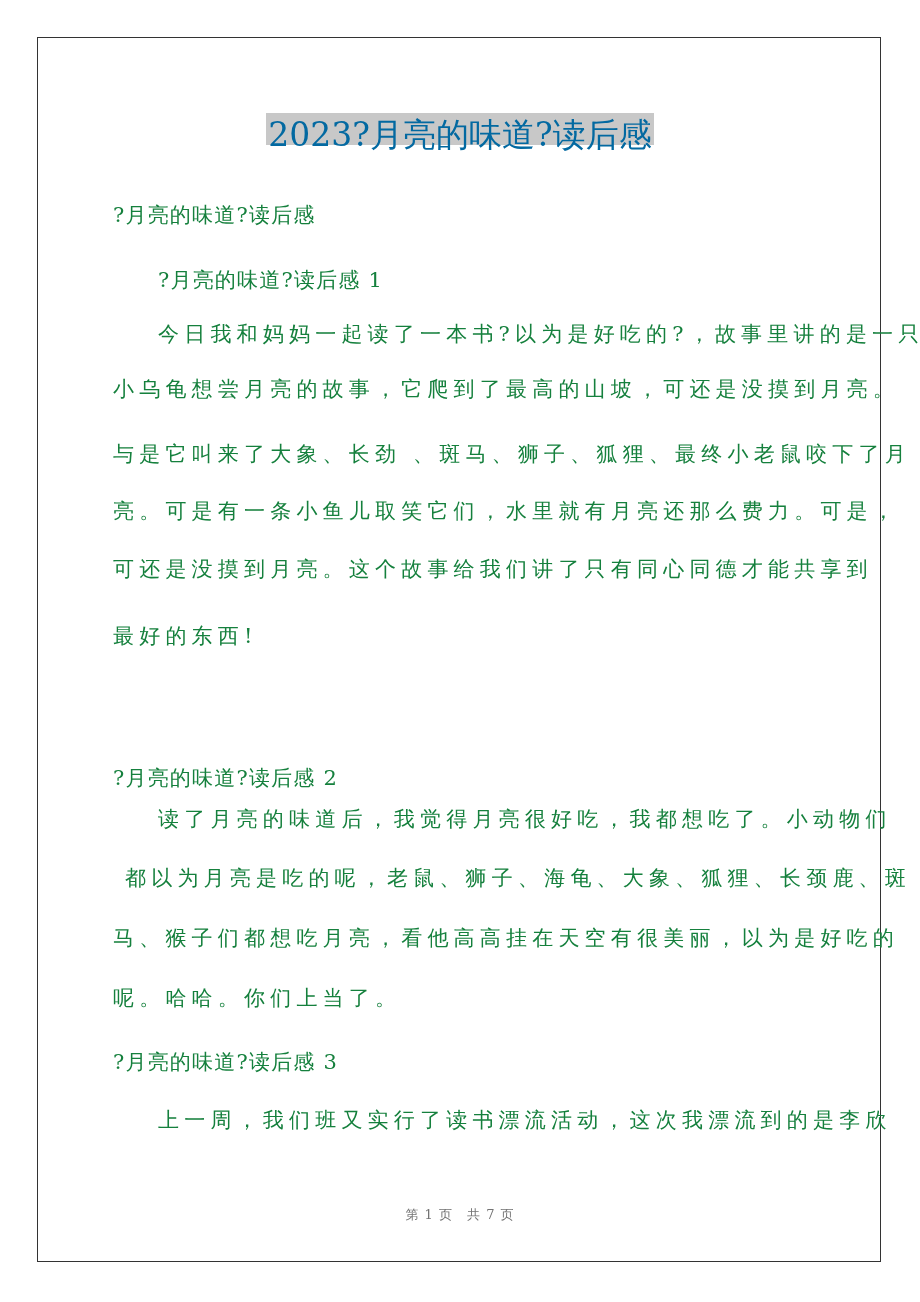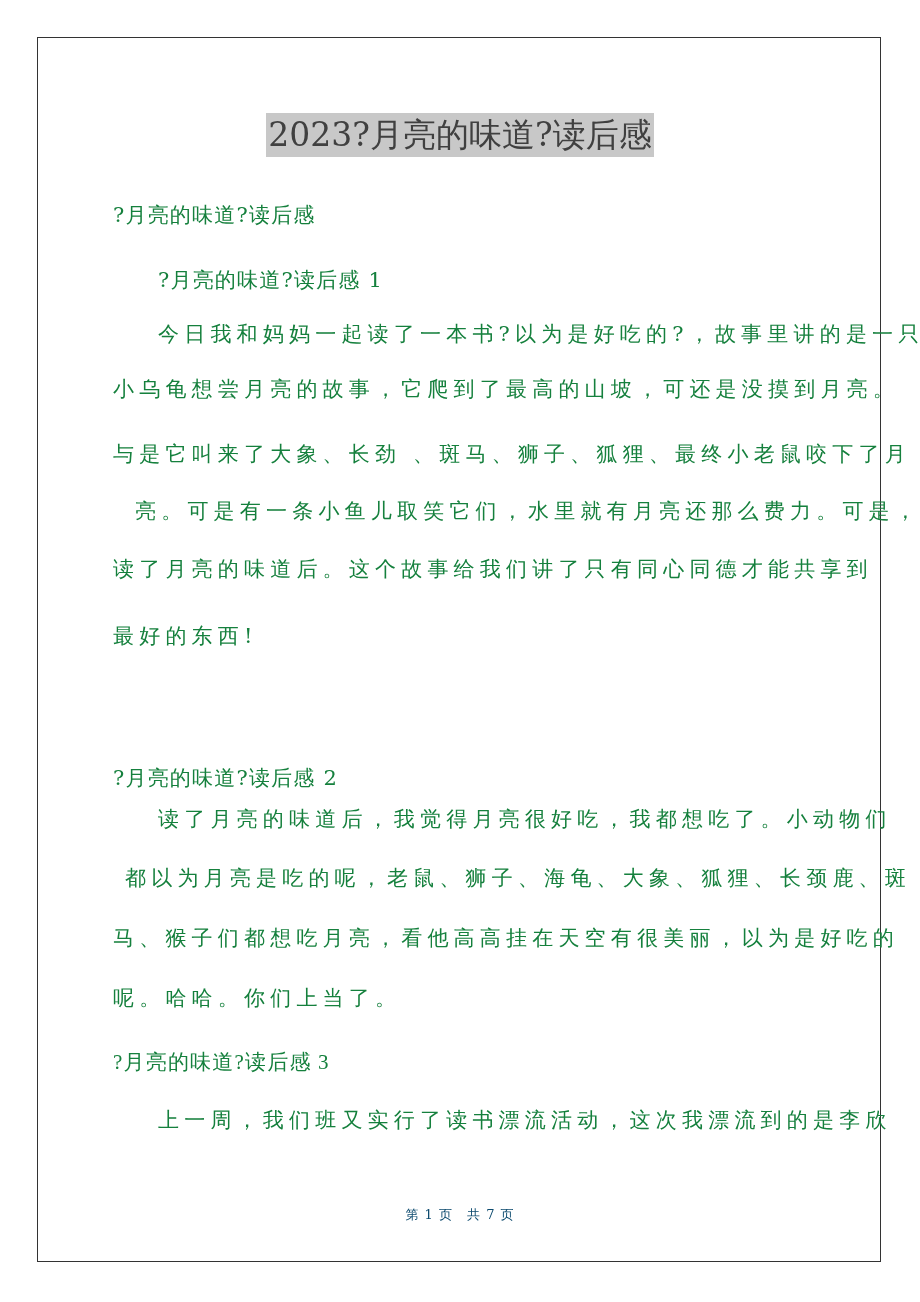--- a/index.html
+++ b/index.html
@@ -29,23 +29,23 @@
       left: 0;
       right: 0;
       top: 113px;
       text-align: center;
     }
     .doc-title {
       display: inline-block;
       background: #c8c8c8;
       font-size: 33px;
       line-height: 44px;
-      height: 44px;
+      height: 32px;
       padding: 0 2px;
-      color: #404040;
+      color: #0369a1;
       letter-spacing: 0px;
     }
     .line {
       position: absolute;
       left: 113px;
       font-size: 21px;
       line-height: 28px;
       white-space: nowrap;
       color: #15803d;
       letter-spacing: 1.2px;
@@ -55,48 +55,48 @@
       letter-spacing: 5.2px;
     }
     .footer {
       position: absolute;
       left: 0;
       right: 0;
       top: 1206px;
       text-align: center;
       font-size: 13px;
       line-height: 18px;
-      color: #0c4a6e;
+      color: #737373;
       letter-spacing: 1px;
     }
     .footer span + span { margin-left: 14px; }
   </style>
 </head>
 <body>
 
 <div class="page-frame"></div>
 
 <div class="doc-title-wrap">
   <span class="doc-title">2023?月亮的味道?读后感</span>
 </div>
 
 <div class="line" style="top:201px;">?月亮的味道?读后感</div>
 
 <div class="line indent" style="top:266px;">?月亮的味道?读后感 1</div>
 <div class="line indent body-line" style="top:320px;">今日我和妈妈一起读了一本书?以为是好吃的?，故事里讲的是一只</div>
 <div class="line body-line" style="top:375px;text-align:right;">小乌龟想尝月亮的故事，它爬到了最高的山坡，可还是没摸到月亮。</div>
 <div class="line body-line" style="top:440px;">与是它叫来了大象、长劲 、斑马、狮子、狐狸、最终小老鼠咬下了月</div>
-<div class="line body-line" style="top:497px;margin-left:22px;">亮。可是有一条小鱼儿取笑它们，水里就有月亮还那么费力。可是，</div>
-<div class="line body-line" style="top:555px;">读了月亮的味道后。这个故事给我们讲了只有同心同德才能共享到</div>
+<div class="line body-line" style="top:497px;">亮。可是有一条小鱼儿取笑它们，水里就有月亮还那么费力。可是，</div>
+<div class="line body-line" style="top:555px;">可还是没摸到月亮。这个故事给我们讲了只有同心同德才能共享到</div>
 <div class="line body-line" style="top:622px;">最好的东西!</div>
 
 <div class="line" style="top:764px;">?月亮的味道?读后感 2</div>
 <div class="line indent body-line" style="top:805px;">读了月亮的味道后，我觉得月亮很好吃，我都想吃了。小动物们</div>
 <div class="line body-line" style="top:864px;margin-left:12px;">都以为月亮是吃的呢，老鼠、狮子、海龟、大象、狐狸、长颈鹿、斑</div>
 <div class="line body-line" style="top:924px;">马、猴子们都想吃月亮，看他高高挂在天空有很美丽，以为是好吃的</div>
 <div class="line body-line" style="top:984px;text-align:right;">呢。哈哈。你们上当了。</div>
 
-<div class="line" style="top:1048px;font-family:Liberation Serif, serif;">?月亮的味道?读后感 3</div>
+<div class="line" style="top:1048px;">?月亮的味道?读后感 3</div>
 <div class="line indent body-line" style="top:1106px;">上一周，我们班又实行了读书漂流活动，这次我漂流到的是李欣</div>
 
 <div class="footer">
   <span>第 1 页</span><span>共 7 页</span>
 </div>
 
 </body></html>

